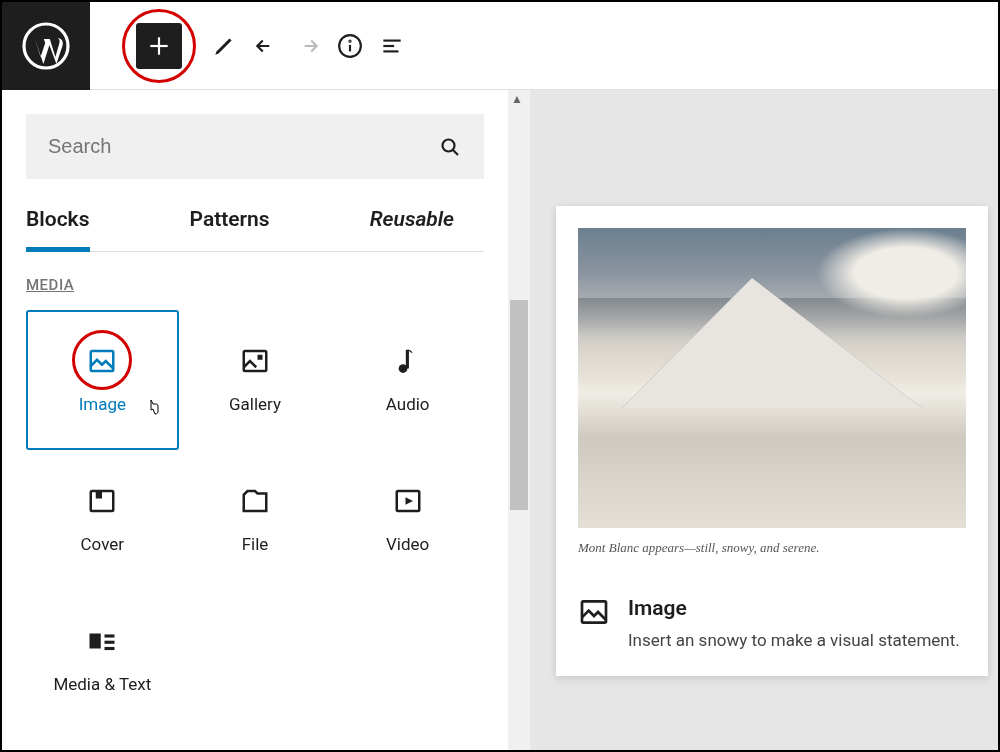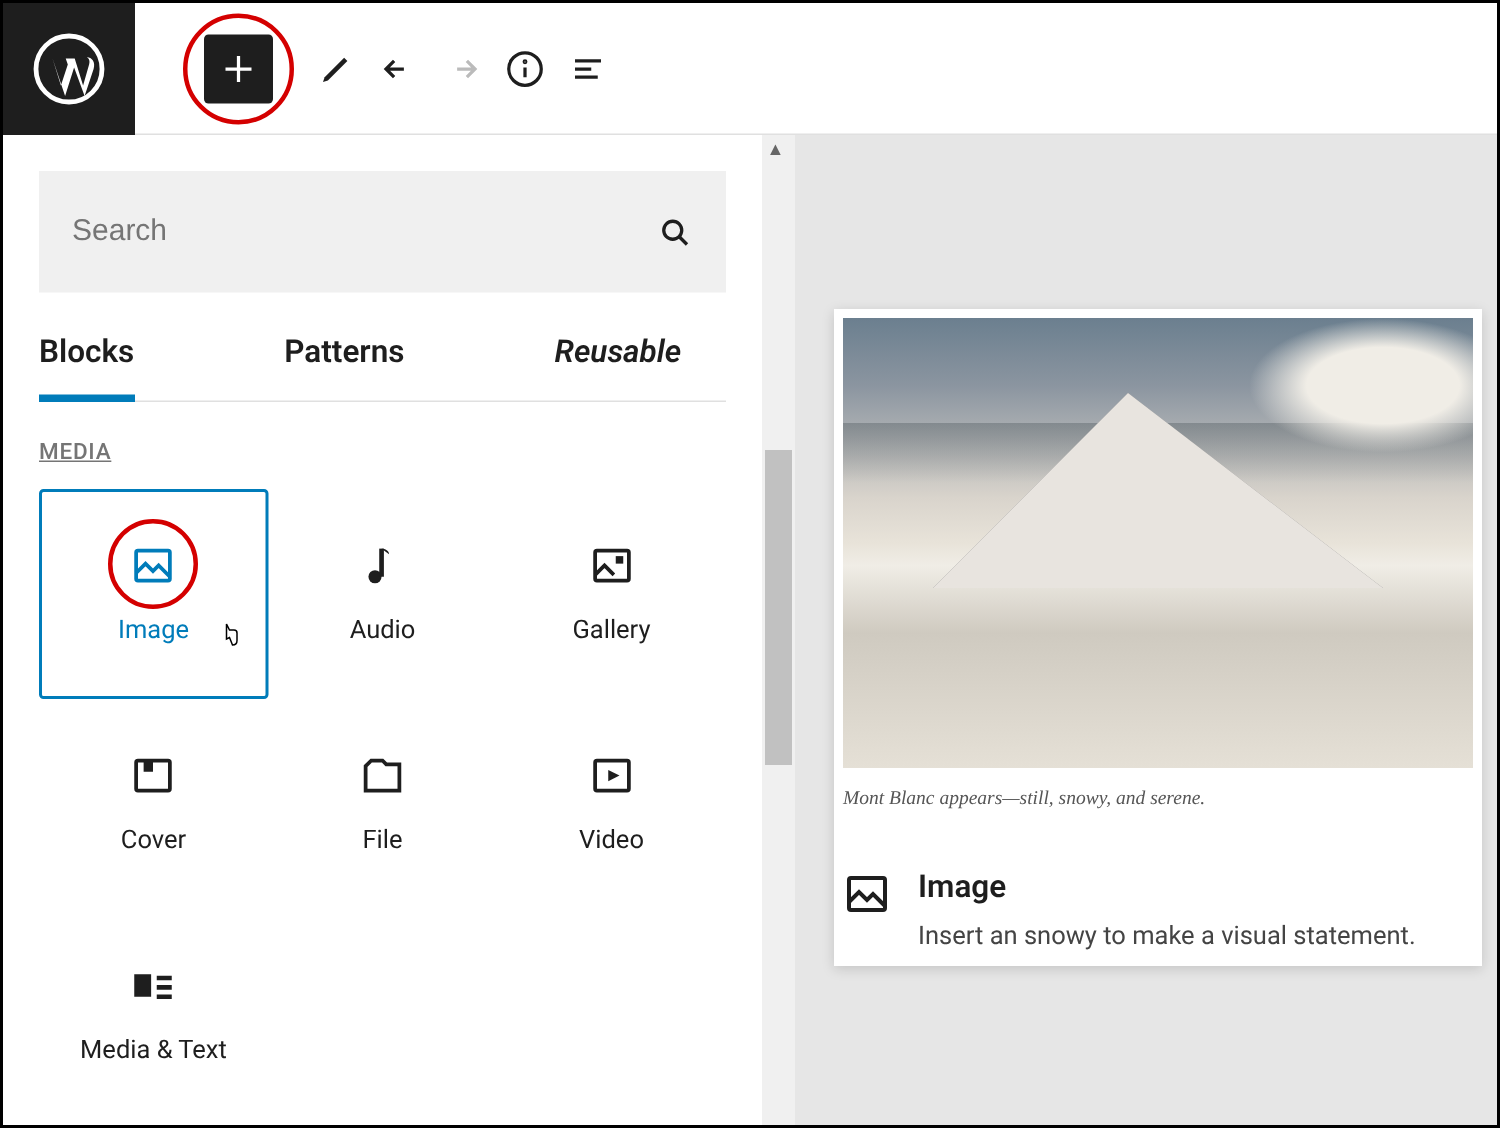--- a/index.html
+++ b/index.html
@@ -17,21 +17,21 @@
 .add-btn svg { width: 26px; height: 26px; stroke: #fff; stroke-width: 2; fill: none; }
 .tool-icon { width: 28px; height: 28px; display: flex; align-items: center; justify-content: center; }
 .tool-icon svg { width: 26px; height: 26px; fill: none; stroke: #1e1e1e; stroke-width: 2; }
 .tool-icon.disabled svg { stroke: #bbb; }
 
 
 .body { display: flex; height: calc(100% - 88px); position: relative; }
 .panel { width: 506px; height: 100%; overflow: hidden; padding: 24px 24px 0 24px; background: #fff; position: relative; }
 
 
-.search { background: #f0f0f0; height: 81px; display: flex; align-items: center; padding: 0 22px; justify-content: space-between; }
+.search { background: #f0f0f0; height: 65px; display: flex; align-items: center; padding: 0 22px; justify-content: space-between; }
 .search input { border: none; background: transparent; font-size: 20px; color: #757575; outline: none; width: 80%; }
 
 
 .tabs { display: flex; margin-top: 28px; border-bottom: 1px solid #e0e0e0; }
 .tab { flex: 0 0 auto; padding: 0 0 16px 0; font-size: 21px; font-weight: 600; color: #1e1e1e; cursor: pointer; margin-right: 100px; text-align: center; }
 .tab:last-child { margin-right: 14px; font-style: italic; }
 .tab.active { border-bottom: 5px solid #007cba; margin-bottom: -1px; }
 
 
 .cat { font-size: 15px; color: #757575; font-weight: 500; margin: 24px 0 16px 0; letter-spacing: 0.5px; text-decoration: underline; }
@@ -48,21 +48,21 @@
 .img-circle { position: absolute; width: 60px; height: 60px; border: 3px solid #d40000; border-radius: 50%; pointer-events: none; }
 .cursor { position: absolute; bottom: 28px; right: 14px; }
 
 
 .vscroll { position: absolute; left: 506px; top: 0; width: 22px; height: 100%; background: #f0f0f0; }
 .vscroll .thumb { position: absolute; left: 2px; width: 18px; top: 210px; height: 210px; background: #c1c1c1; }
 .vscroll .arrow { position: absolute; left: 3px; font-size: 12px; color: #666; }
 
 
 .preview-bg { position: absolute; left: 528px; top: 0; right: 0; bottom: 0; background: #e6e6e6; }
-.preview-card { position: absolute; left: 554px; top: 116px; right: 0; background: #fff; box-shadow: 0 2px 8px rgba(0,0,0,0.15); padding: 6px; width: 432px; }
+.preview-card { position: absolute; left: 554px; top: 116px; right: 0; background: #fff; box-shadow: 0 2px 8px rgba(0,0,0,0.15); padding: 22px; width: 432px; }
 .preview-img { width: 100%; height: 300px; background: linear-gradient(to bottom, #6b7f8f 0%, #8b95a0 15%, #d9d4cc 40%, #e8e3d9 50%, #f0ede6 55%, #cfcac0 70%, #e5e0d6 100%); position: relative; overflow: hidden; }
 
 .peak { position: absolute; bottom: 120px; left: 50%; transform: translateX(-50%); width: 0; height: 0; border-left: 130px solid transparent; border-right: 170px solid transparent; border-bottom: 130px solid #e8e4df; filter: drop-shadow(0 0 0 #888); }
 .peak2 { position: absolute; bottom: 135px; left: 35%; width: 0; height: 0; border-left: 70px solid transparent; border-right: 100px solid transparent; border-bottom: 85px solid #d4cfc7; }
 .ridge { position: absolute; bottom: 190px; left: 0; right: 0; height: 40px; background: linear-gradient(to bottom, rgba(80,90,95,0.4), transparent); }
 .cloudtop { position: absolute; top: 0; right: -30px; width: 180px; height: 90px; background: radial-gradient(ellipse at center, #f0ede6 40%, transparent 70%); }
 .caption { font-style: italic; font-size: 13px; color: #555; margin-top: 12px; font-family: Georgia, serif; }
 .preview-desc { display: flex; gap: 18px; margin-top: 40px; align-items: flex-start; }
 .preview-desc .di svg { width: 32px; height: 32px; stroke: #1e1e1e; stroke-width: 2; fill: none; }
 .preview-desc h3 { font-size: 21px; font-weight: 600; margin-bottom: 8px; }
@@ -151,36 +151,36 @@
               </svg>
             </div>
           <div class="lbl">Image</div>
           <svg class="cursor" width="18" height="22" viewBox="0 0 18 22">
               <path d="M6 2v10l2-1 2 5c2 0 3-1 3-3V8c0-2-2-2-2-2H8l-2-4z" fill="#fff" stroke="#000" stroke-width="1"></path>
             </svg>
         </div>
         <div class="block">
           <div class="ico">
               <svg viewBox="0 0 24 24">
+                <rect x="3" y="4" width="18" height="16" rx="1"></rect>
+                <path d="M3 17l5-5 5 5"></path>
+                <rect x="14" y="7" width="4" height="4" fill="#1e1e1e" stroke="none"></rect>
+              </svg>
+            </div>
+          <div class="lbl">Gallery</div>
+        </div>
+        <div class="block">
+          <div class="ico">
+              <svg viewBox="0 0 24 24">
                 <circle cx="8" cy="18" r="3.5" fill="#1e1e1e" stroke="none"></circle>
                 <line x1="11.5" y1="18" x2="11.5" y2="3" stroke="#1e1e1e" stroke-width="2.5"></line>
                 <path d="M11.5 3c2 0 4 1 4 3" fill="#1e1e1e" stroke="none"></path>
               </svg>
             </div>
           <div class="lbl">Audio</div>
-        </div>
-        <div class="block">
-          <div class="ico">
-              <svg viewBox="0 0 24 24">
-                <rect x="3" y="4" width="18" height="16" rx="1"></rect>
-                <path d="M3 17l5-5 5 5"></path>
-                <rect x="14" y="7" width="4" height="4" fill="#1e1e1e" stroke="none"></rect>
-              </svg>
-            </div>
-          <div class="lbl">Gallery</div>
         </div>
         <div class="block">
           <div class="ico">
               <svg viewBox="0 0 24 24">
                 <rect x="3" y="4" width="18" height="16" rx="1"></rect>
                 <rect x="7" y="4" width="5" height="6" fill="#1e1e1e" stroke="none"></rect>
               </svg>
             </div>
           <div class="lbl">Cover</div>
         </div>

